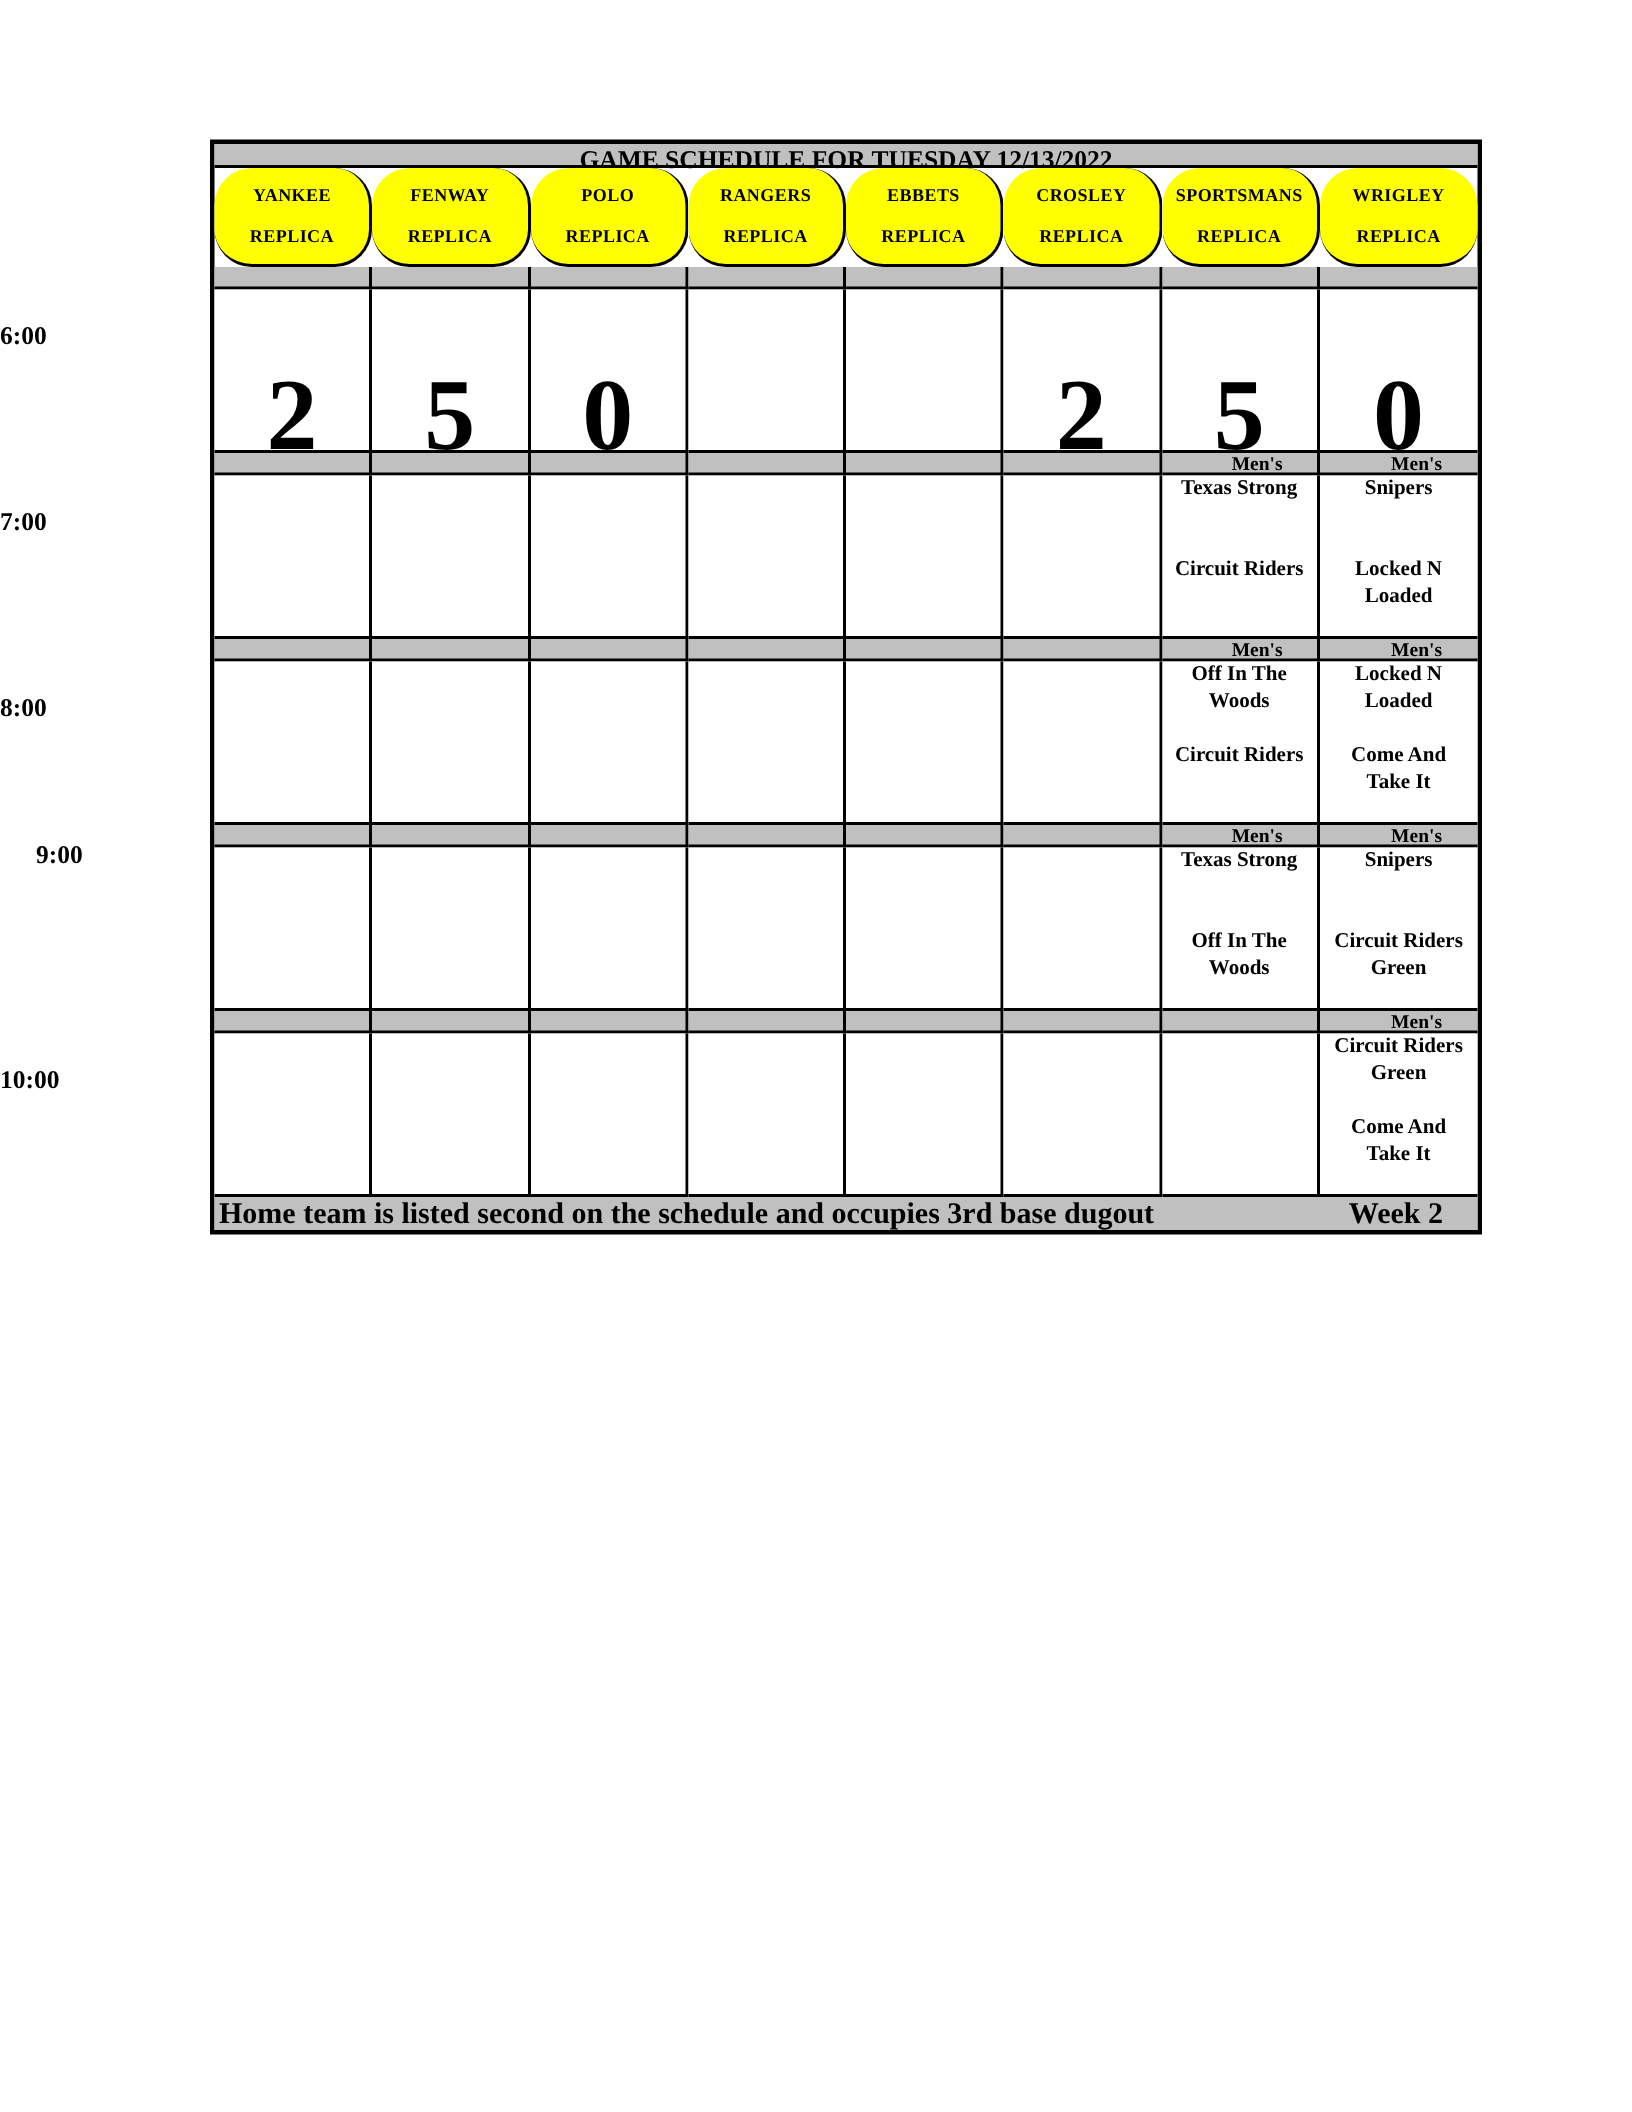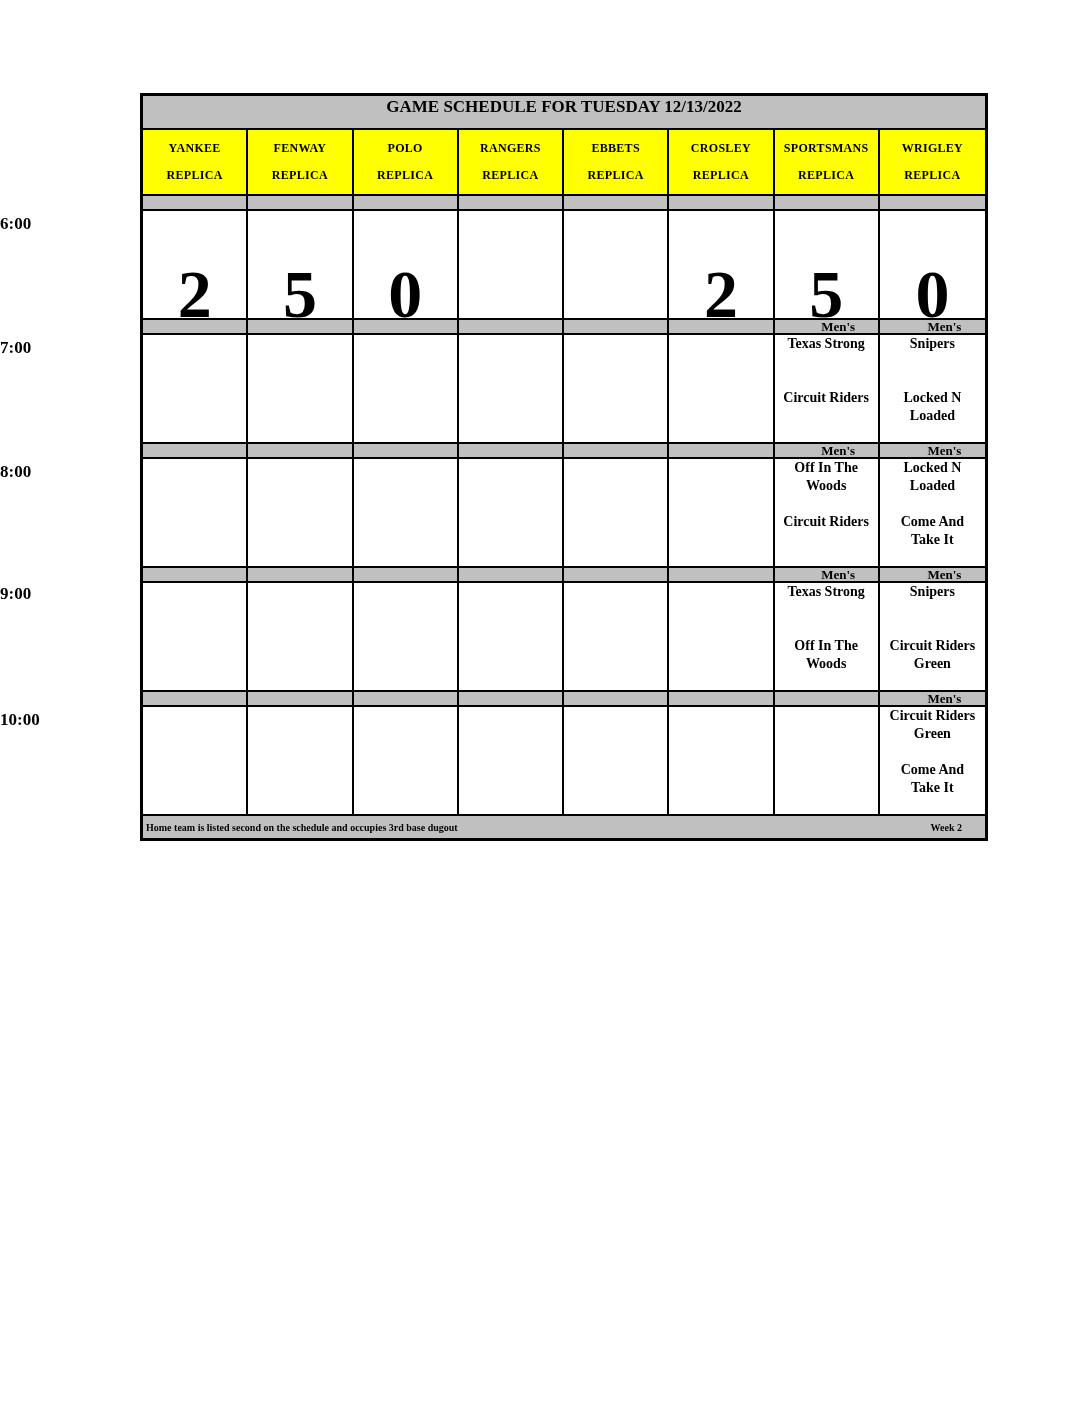--- a/index.html
+++ b/index.html
@@ -7,30 +7,30 @@
   body {
     width:1088px; height:1408px; position:relative;
     font-family:"Liberation Serif","DejaVu Serif",serif;
     font-weight:bold; color:#000;
   }
   .schedule {
     position:absolute; left:140px; top:93px; width:848px;
     border:3px solid #000; background:#fff;
   }
   .title-row {
-    height:34px; line-height:21px; background:#c0c0c0;
+    height:16px; line-height:21px; background:#c0c0c0;
     border-bottom:2px solid #000; text-align:center; font-size:17px;
   }
   .grid-row { display:flex; width:100%; }
   .grid-row > div { border-right:2px solid #000; border-bottom:2px solid #000; }
   .grid-row > div:last-child { border-right:none; }
   .field-cell {
     width:12.5%; height:66px; background:#ffff00;
     display:flex; flex-direction:column; justify-content:space-evenly;
-    text-align:center; font-size:12px; letter-spacing:.3px;
+    text-align:center; font-size:12px; letter-spacing:.3px;border-radius:25px;
   }
   .strip-cell {
     width:12.5%; height:15px; background:#c0c0c0;
     text-align:center; font-size:13px; line-height:13px; overflow:hidden;padding-left:24px;
   }
   .game-cell { width:12.5%; height:109px; position:relative; background:#fff; }
   .big-digit {
     position:absolute; bottom:-10px; left:0; right:0;
     text-align:center; font-size:68px; line-height:1;
   }
@@ -38,37 +38,37 @@
     position:absolute; left:0; right:0; height:50%;
     display:flex; align-items:flex-start; justify-content:center;
     text-align:center; font-size:14px; line-height:1.3;
   }
   .slot.away { top:0; }
   .slot.home { top:50%; }
   .slot span { display:inline-block; max-width:94px; }
   .footer-row {
     height:22px; background:#c0c0c0; display:flex;
     justify-content:space-between; align-items:center;
-    font-size:10px; padding:0 3px;
+    font-size:20px; padding:0 3px;
   }
   .footer-week { margin-right:20px; }
   .time-gutter { position:absolute; left:0; top:93px; width:131px; height:740px; }
   .time-label {
     position:absolute; right:0; width:100%;
     text-align:left; font-size:17px; line-height:20px;
   }
 </style>
 </head>
 <body>
 
 <div class="time-gutter">
     <div class="time-label" style="top: 121px;">6:00</div>
     <div class="time-label" style="top: 245px; margin-left: 48px;">7:00</div>
     <div class="time-label" style="top: 369px;">8:00</div>
-    <div class="time-label" style="top: 491px;">9:00</div>
+    <div class="time-label" style="top: 467px; padding-left: 24px;">9:00</div>
     <div class="time-label" style="top: 617px;">10:00</div>
   </div>
 
 <div class="schedule">
   <div class="title-row">GAME SCHEDULE FOR TUESDAY 12/13/2022</div>
   <div class="grid-row">
       <div class="field-cell">
         <div>YANKEE</div>
         <div>REPLICA</div>
       </div>

